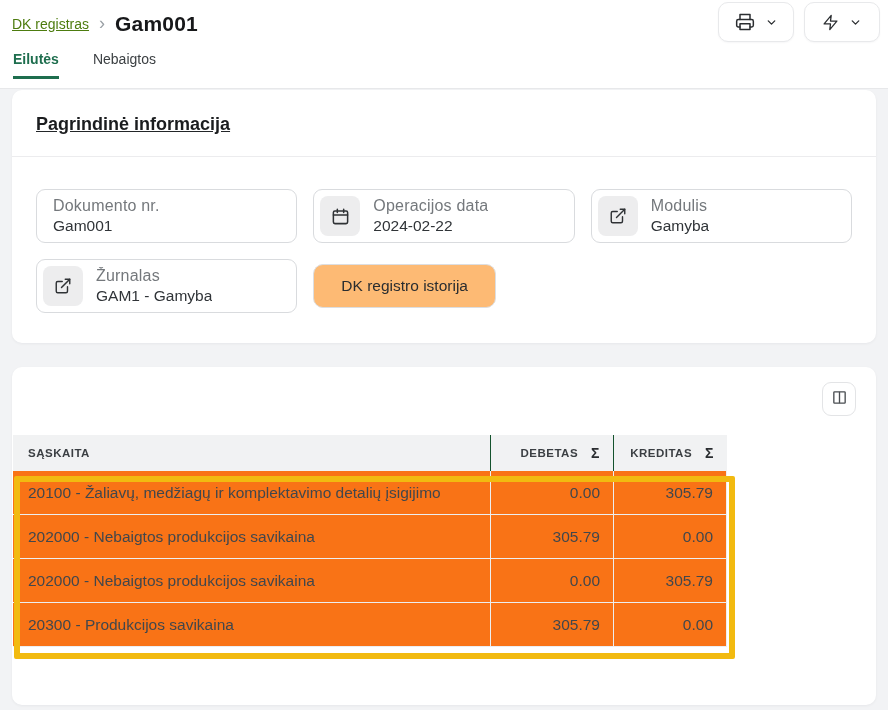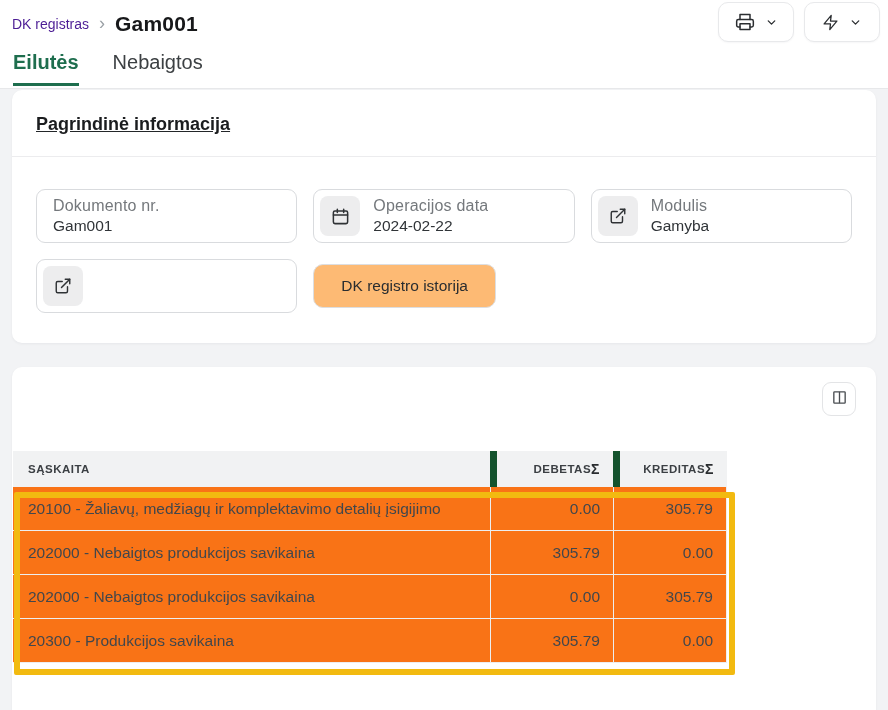--- a/index.html
+++ b/index.html
@@ -18,39 +18,39 @@
     background:#fff;
     height:89px;
     padding:0 12px;
     border-bottom:1px solid #e7e8ea;
     position:relative;
   }
   .crumb-row{
     display:flex;align-items:center;gap:10px;
     padding-top:11px;height:36px;
   }
-  .crumb-parent{font-size:14px;color:#4c1d95;cursor:pointer;}
+  .crumb-parent{font-size:14px;color:#4d7c0f;cursor:pointer;text-decoration:underline;}
   .crumb-sep{font-size:18px;color:#9aa0a5;line-height:1;transform:translateY(-1px);}
   .page-title{font-size:21px;font-weight:700;color:#17181a;letter-spacing:.2px;}
   .top-actions{
     position:absolute;top:2px;right:8px;
     display:flex;gap:10px;
   }
   .icon-dd-btn{
     width:76px;height:40px;
     background:#fff;border:1px solid #e8e9eb;border-radius:10px;
     display:flex;align-items:center;justify-content:center;gap:10px;
     cursor:pointer;color:#2a2d30;
     box-shadow:0 1px 2px rgba(20,20,40,.04);
   }
   .icon-dd-btn svg{display:block;}
   
   .tabs{display:flex;gap:34px;margin-top:15px;padding-left:1px;}
   .tab{
-    font-size:20px;color:#3c4043;padding-bottom:9px;
+    font-size:14px;color:#3c4043;padding-bottom:9px;
     border-bottom:3px solid transparent;cursor:pointer;
   }
   .tab.active{color:var(--accent);font-weight:700;border-bottom-color:var(--accent);}
   
   .main{padding:1px 12px 0;display:flex;flex-direction:column;gap:24px;}
   .card{
     background:#fff;border-radius:10px;
     box-shadow:0 1px 3px rgba(20,20,40,.05);
   }
   .card-head{
@@ -92,32 +92,32 @@
     display:flex;justify-content:flex-end;
     padding:15px 20px 19px;
   }
   .sq-icon-btn{
     width:34px;height:34px;
     background:#fff;border:1px solid #e3e4e6;border-radius:9px;
     display:flex;align-items:center;justify-content:center;
     color:#4a4e52;cursor:pointer;
   }
   .table-wrap{position:relative;}
-  .grid-table{width:714px;margin-left:1px;margin-top:16px;}
+  .grid-table{width:714px;margin-left:1px;}
   .thead{
     display:grid;grid-template-columns:477px 123px 114px;
     background:#f1f2f3;height:36px;
   }
   .th{
     display:flex;align-items:center;
     font-size:11.5px;font-weight:700;letter-spacing:.5px;
     color:#3b3f43;text-transform:uppercase;
   }
   .th.acc{padding-left:15px;}
-  .th.num{justify-content:flex-end;padding-right:13px;border-left:7px solid #14532d;cursor:pointer;}
+  .th.num{justify-content:flex-end;gap:13px;padding-right:13px;border-left:1px solid #14532d;cursor:pointer;}
   .sum-glyph{font-size:14px;font-weight:700;color:#2a2d30;cursor:pointer;}
   .trow{
     display:grid;grid-template-columns:477px 123px 114px;
     height:44px;background:#f97316;
   }
   .td{
     display:flex;align-items:center;
     font-size:15.5px;color:#42474c;
     border-bottom:1px solid #eceef0;
   }
@@ -222,20 +222,24 @@
       </div>
 
       <div class="field">
         <span class="icon-chip">
           <svg width="18" height="18" viewBox="0 0 24 24" fill="none" stroke="currentColor" stroke-width="1.9" stroke-linecap="round" stroke-linejoin="round">
             <path d="M18 13v6a2 2 0 0 1-2 2H5a2 2 0 0 1-2-2V8a2 2 0 0 1 2-2h6"></path>
             <polyline points="15 3 21 3 21 9"></polyline>
             <line x1="10" y1="14" x2="21" y2="3"></line>
           </svg>
         </span>
+        <div class="field-text">
+          <span class="field-label">Žurnalas</span>
+          <span class="field-value">GAM1 - Gamyba</span>
+        </div>
       </div>
 
       <button class="ghost-btn">DK registro istorija</button>
     </div>
   </section>
 
   <section class="card table-card">
     <div class="table-toolbar">
       <button class="sq-icon-btn">
         <span>

